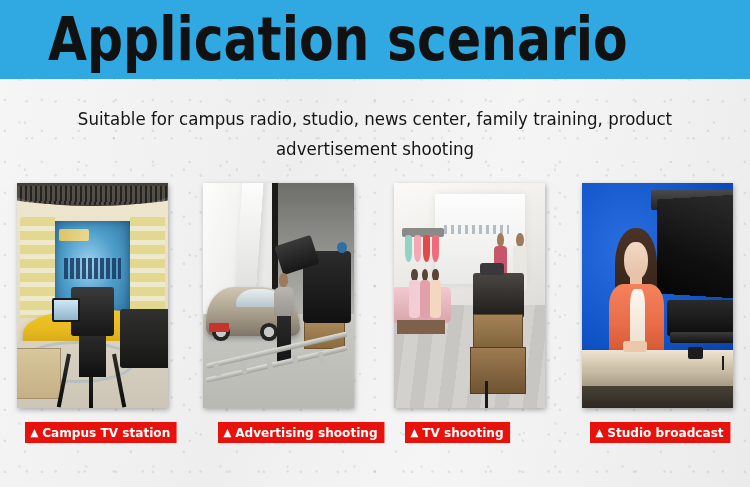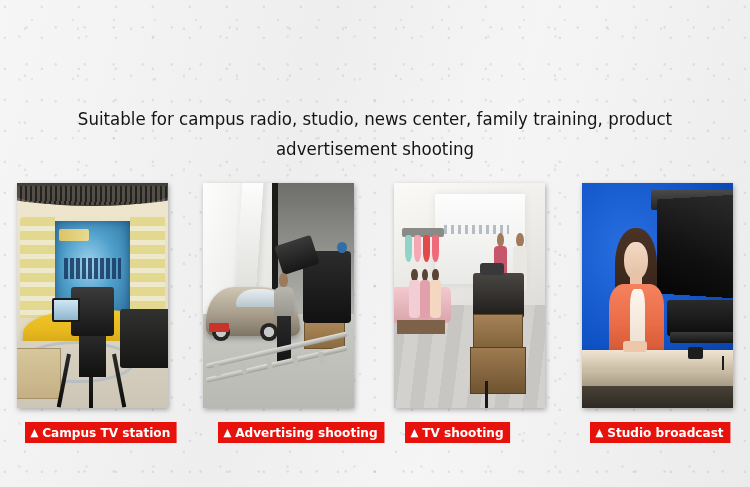--- a/index.html
+++ b/index.html
@@ -457,20 +457,23 @@
     border-bottom:2px solid #1d1d1d;
     border-right:2px solid #1d1d1d;
     border-radius:0 0 40% 0;
   }
 </style>
 </head>
 <body>
 
 <div id="page">
 
+  <div class="banner">
+    <div class="banner-title">Application scenario</div>
+  </div>
 
   <div class="subtitle">
     <div>Suitable for campus radio, studio, news center, family training, product</div>
     <div>advertisement shooting</div>
   </div>
 
   <div class="gallery">
 
     <div class="card" style="left:17px;">
       <div class="card-photo p1">

